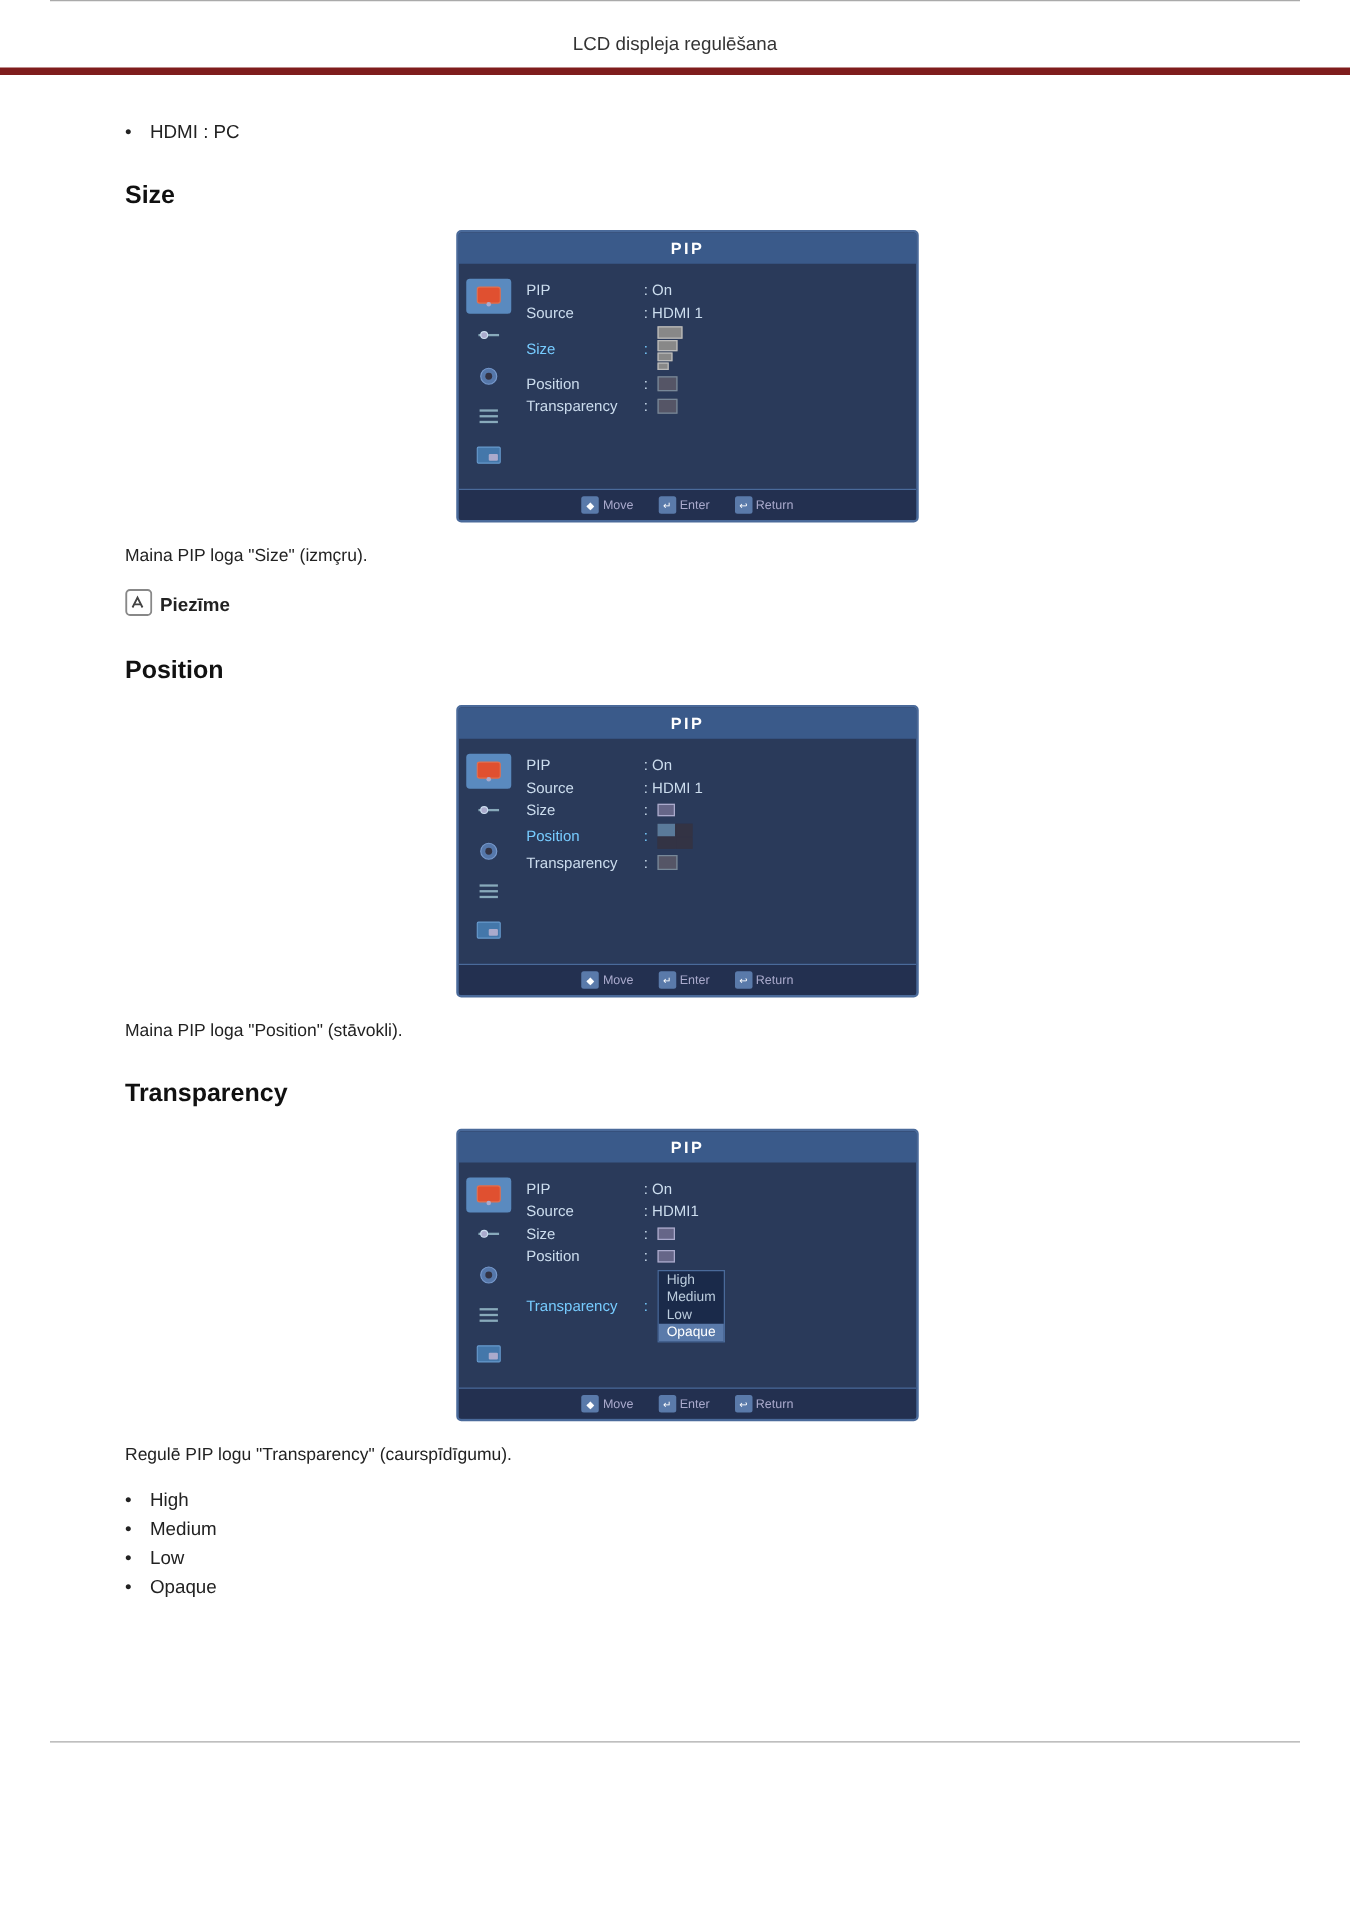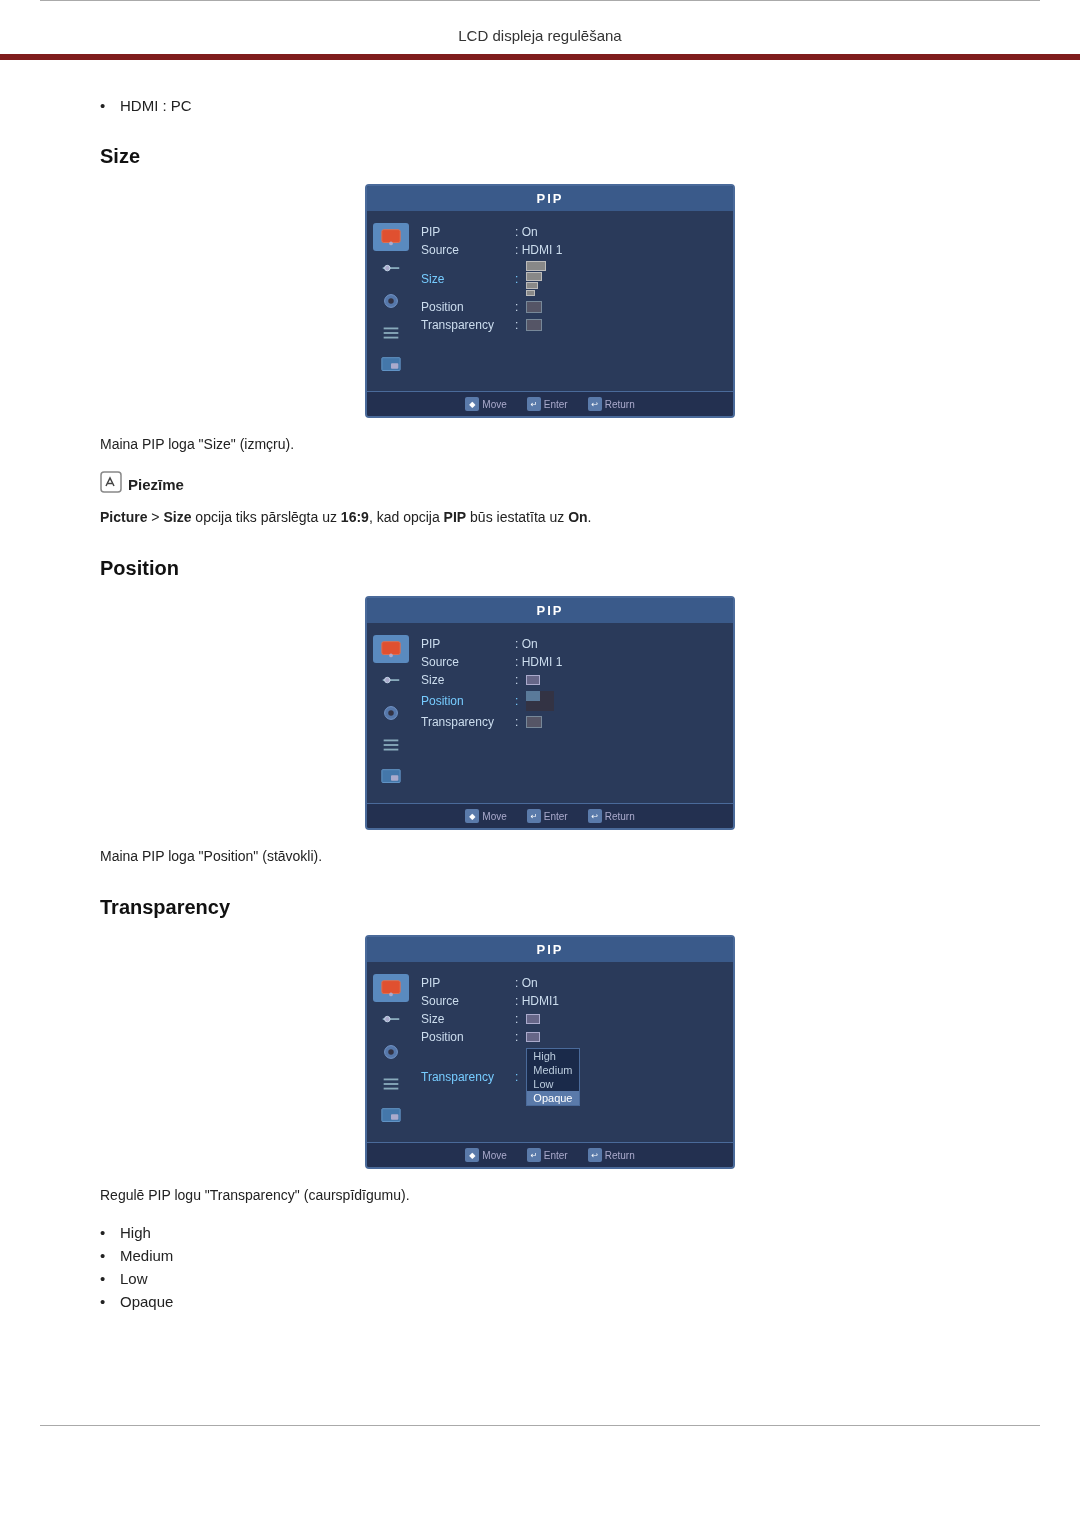--- a/index.html
+++ b/index.html
@@ -350,23 +350,20 @@
       <svg class="note-icon" viewBox="0 0 22 22">
         <rect x="1" y="1" width="20" height="20" rx="3" fill="#fff" stroke="#888" stroke-width="1.5"></rect>
         <path d="M6 15 L10 7 L14 15" stroke="#444" stroke-width="1.5" fill="none"></path>
         <line x1="7.5" y1="12.5" x2="12.5" y2="12.5" stroke="#444" stroke-width="1.5"></line>
       </svg>
       <div>
         <strong>Piezīme</strong>
       </div>
     </div>
 
-    <div class="caption-text">
-      <strong>Picture</strong> &gt; <strong>Size</strong> opcija tiks pārslēgta uz <strong>16:9</strong>, kad opcija <strong>PIP</strong> būs iestatīta uz <strong>On</strong>.
-    </div>
   </div>
 
   <div class="section-block">
     <div class="section-heading">Position</div>
 
     <div class="osd-container">
       <div class="osd-menu">
         <div class="osd-title-bar">PIP</div>
         <div class="osd-body">
           <div class="osd-icons">

